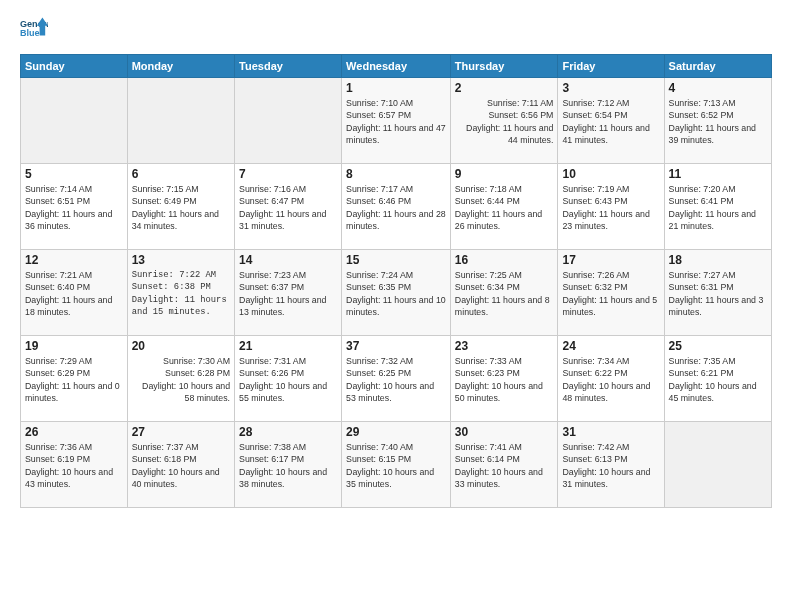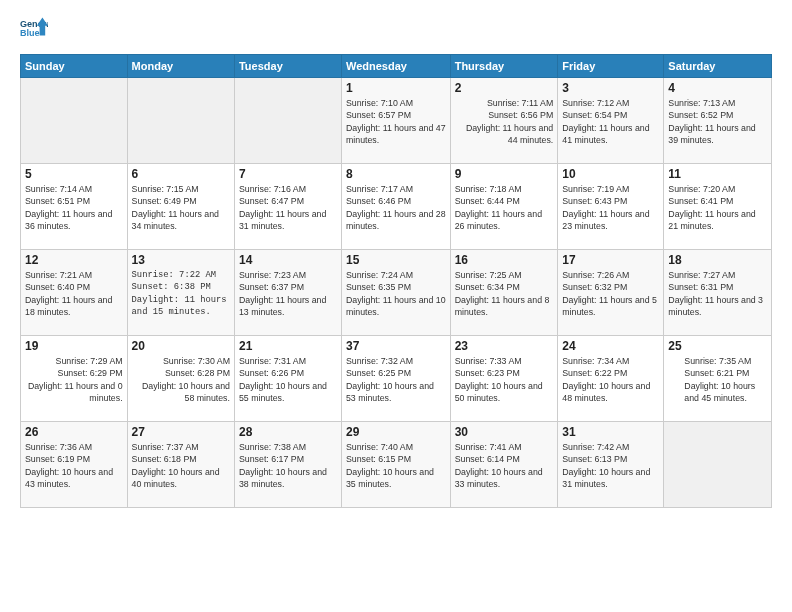--- a/index.html
+++ b/index.html
@@ -232,21 +232,21 @@
           <td>
             <span class="day-number">18</span>
             <div class="day-info" style="white-space: pre-line;">Sunrise: 7:27 AM
 Sunset: 6:31 PM
 Daylight: 11 hours and 3 minutes.</div>
           </td>
         </tr>
         <tr>
           <td>
             <span class="day-number">19</span>
-            <div class="day-info" style="white-space: pre-line; text-align: right;">Sunrise: 7:29 AM
+            <div class="day-info" style="white-space: pre-line;">Sunrise: 7:29 AM
 Sunset: 6:29 PM
 Daylight: 11 hours and 0 minutes.</div>
           </td>
           <td>
             <span class="day-number">20</span>
             <div class="day-info" style="white-space: pre-line; text-align: right;">Sunrise: 7:30 AM
 Sunset: 6:28 PM
 Daylight: 10 hours and 58 minutes.</div>
           </td>
           <td>
@@ -268,21 +268,21 @@
 Daylight: 10 hours and 50 minutes.</div>
           </td>
           <td>
             <span class="day-number">24</span>
             <div class="day-info" style="white-space: pre-line;">Sunrise: 7:34 AM
 Sunset: 6:22 PM
 Daylight: 10 hours and 48 minutes.</div>
           </td>
           <td>
             <span class="day-number">25</span>
-            <div class="day-info" style="white-space: pre-line; margin-left: 16px;">Sunrise: 7:35 AM
+            <div class="day-info" style="white-space: pre-line;">Sunrise: 7:35 AM
 Sunset: 6:21 PM
 Daylight: 10 hours and 45 minutes.</div>
           </td>
         </tr>
         <tr>
           <td>
             <span class="day-number">26</span>
             <div class="day-info" style="white-space: pre-line;">Sunrise: 7:36 AM
 Sunset: 6:19 PM
 Daylight: 10 hours and 43 minutes.</div>

